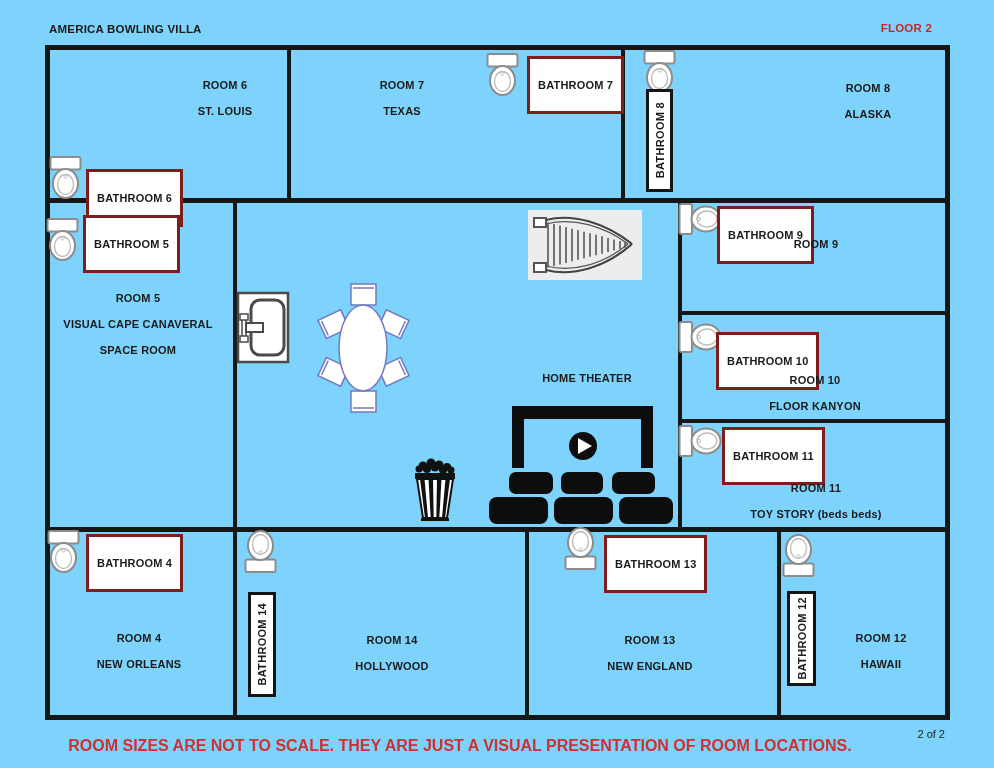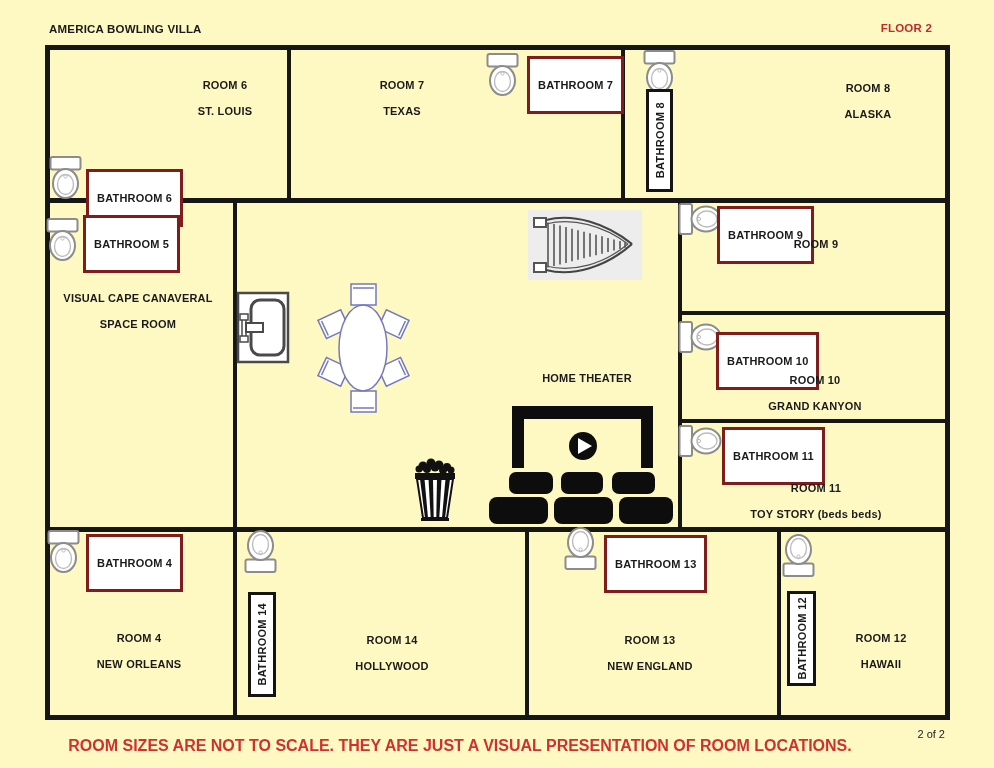--- a/index.html
+++ b/index.html
@@ -1,17 +1,17 @@
 <!DOCTYPE html>
 <html><head>
 <meta charset="utf-8">
 <style>
   html,body{margin:0;padding:0;background:#ffffff;}
   .page{
-    position:relative;width:994px;height:768px;background:#fef9c3;overflow:hidden;
+    position:relative;width:994px;height:768px;background:#7dd3fc;overflow:hidden;
     font-family:"Liberation Sans", sans-serif;color:#1a1a1a;
   }
   .abs{position:absolute;}
   
   .hdr{font-size:11.5px;font-weight:700;letter-spacing:.2px;white-space:nowrap;}
   .hdr-red{color:#C2292B;}
   .footer-note{font-size:16px;font-weight:700;color:#D03030;white-space:nowrap;transform:translateX(-50%);}
   .page-num{font-size:11px;font-weight:400;color:#222;white-space:nowrap;}
   
   .outer-wall{border:5px solid #161616;box-sizing:border-box;background:transparent;}
@@ -127,29 +127,30 @@
     </div>
     <div class="abs room-label" style="left:402px;top:72px;">
       <div>ROOM 7</div>
         <div>TEXAS</div>
     </div>
     <div class="abs room-label" style="left:868px;top:75px;">
       <div>ROOM 8</div>
         <div>ALASKA</div>
     </div>
     <div class="abs room-label" style="left:138px;top:285px;">
+      <div>ROOM 5</div>
         <div>VISUAL CAPE CANAVERAL</div>
         <div>SPACE ROOM</div>
     </div>
     <div class="abs room-label" style="left:816px;top:231px;">
       <div>ROOM 9</div>
     </div>
     <div class="abs room-label" style="left:815px;top:367px;">
       <div>ROOM 10</div>
-        <div>GRAND KANYON</div>
+        <div>FLOOR KANYON</div>
     </div>
     <div class="abs room-label" style="left:816px;top:475px;">
       <div>ROOM 11</div>
         <div>TOY STORY (beds beds)</div>
     </div>
     <div class="abs room-label" style="left:587px;top:365px;">
       <div>HOME THEATER</div>
     </div>
     <div class="abs room-label" style="left:139px;top:625px;">
       <div>ROOM 4</div>

